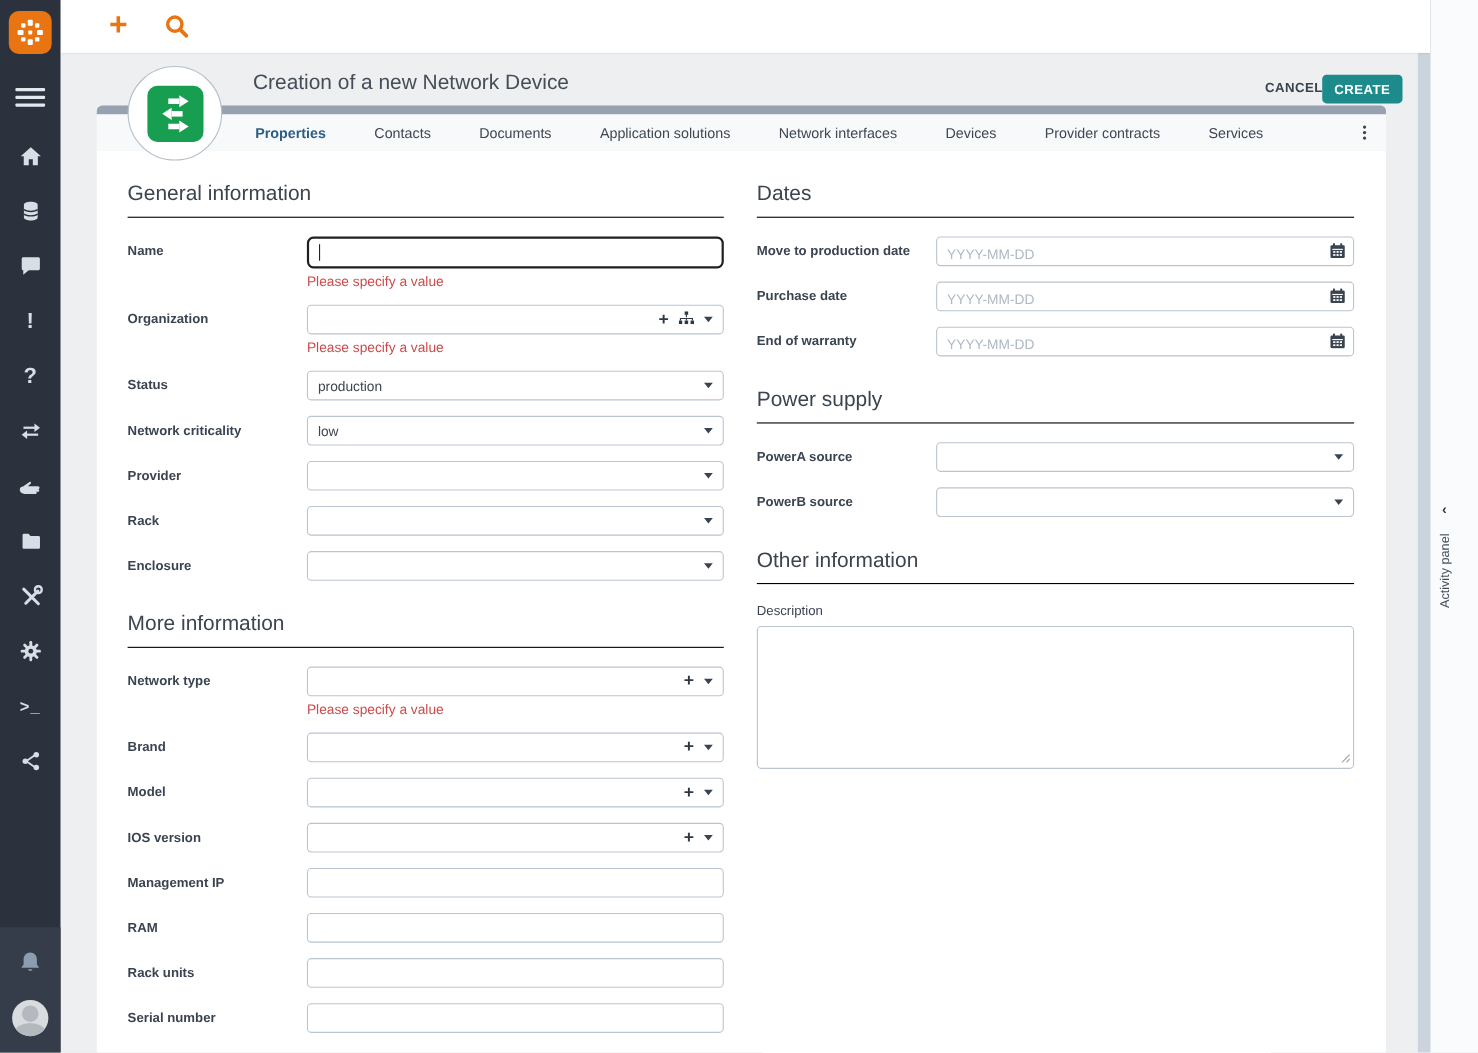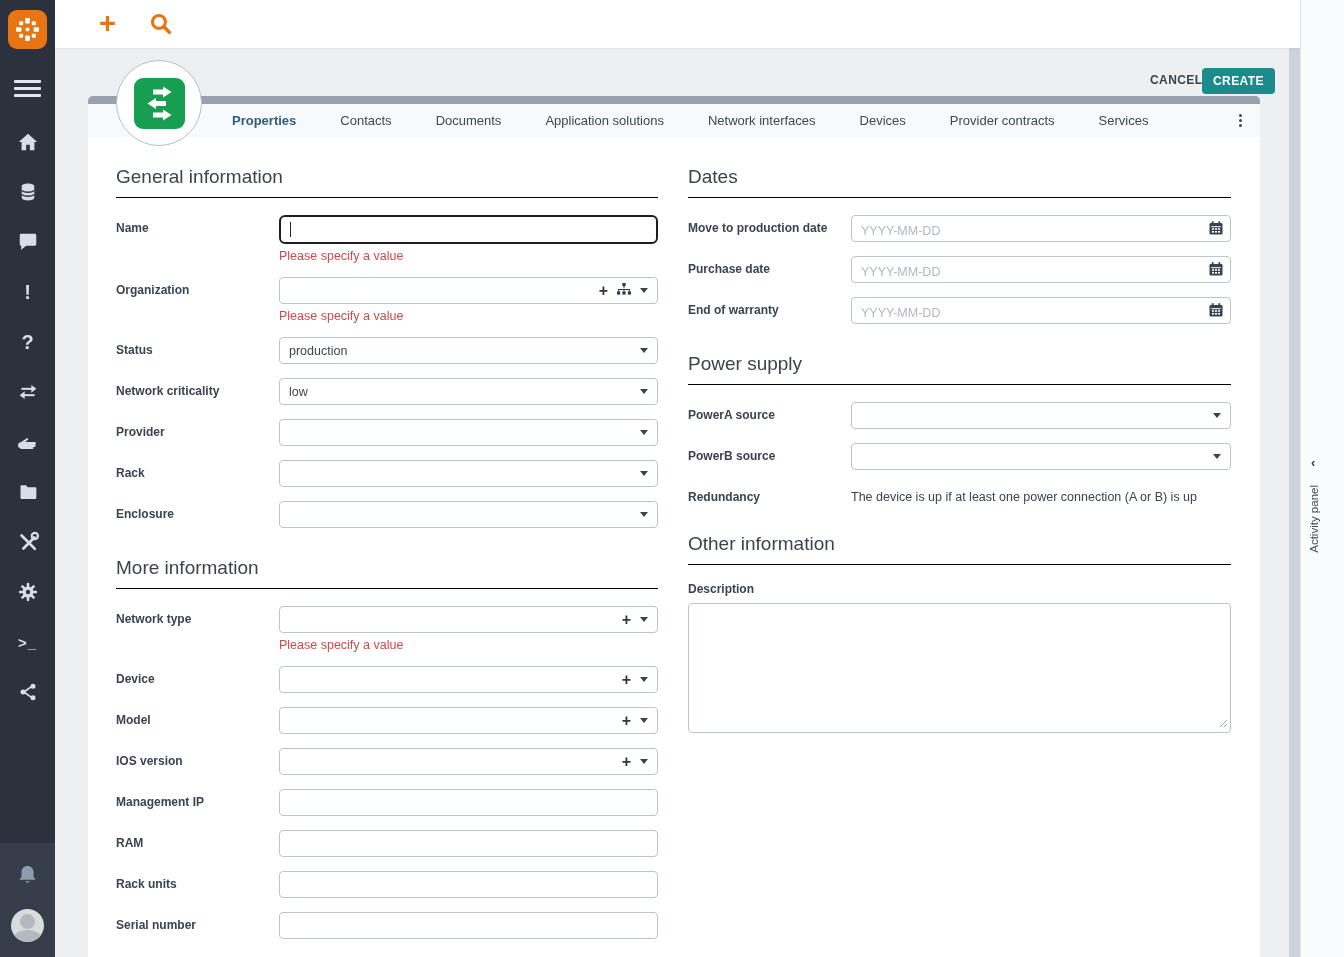--- a/index.html
+++ b/index.html
@@ -73,21 +73,21 @@
   .ferr{margin:5px 0 0 163px;font-size:12.5px;color:#cc4b4b;}
   .val{white-space:nowrap;}
 
   input.tbox{width:100%;height:27px;border:1px solid #b9c5d1;border-radius:4px;box-sizing:border-box;
              padding:4px 28px 0 9px;font-size:12.5px;color:#3f4650;font-family:inherit;outline:none;}
   input.tbox::placeholder{color:#aeb9c4;}
   .cal-ic{position:absolute;right:8px;top:6px;cursor:pointer;}
 
   .static-val{padding-top:6px;font-size:12.5px;color:#3a4450;}
 
-  .desc-label{font-size:12px;font-weight:bold;color:#3a4450;margin-bottom:7px;}
+  .desc-label{font-size:12px;font-weight:normal;color:#3a4450;margin-bottom:7px;}
   .ta-wrap{position:relative;}
   textarea.ta{width:100%;height:130px;border:1px solid #b9c5d1;border-radius:4px;box-sizing:border-box;
               resize:none;font-family:inherit;font-size:12.5px;color:#3f4650;padding:6px 9px;outline:none;}
   .ta-corner{position:absolute;right:3px;bottom:5px;pointer-events:none;}
 
   
   .scroll-strip{position:absolute;left:1289px;top:48px;width:11px;height:909px;background:#cbd4dc;z-index:8;cursor:pointer;}
   .activity{position:absolute;left:1300px;top:0;width:44px;height:957px;background:#f9fbfc;
             border-left:1px solid #e4e9ed;z-index:9;}
   .act-chevron{position:absolute;left:10px;top:455px;font-size:13px;font-weight:bold;color:#2f3842;cursor:pointer;}
@@ -214,20 +214,21 @@
   <div class="topbar">
     <span class="tb-plus">+</span>
     <span class="tb-search">
       <svg width="25" height="25" viewBox="0 0 24 24">
         <circle cx="10.5" cy="10.5" r="6.2" fill="none" stroke="#e87511" stroke-width="3"></circle>
         <line x1="15.2" y1="15.2" x2="20.5" y2="20.5" stroke="#e87511" stroke-width="3.4" stroke-linecap="round"></line>
       </svg>
     </span>
   </div>
 
+  <div class="page-title">Creation of a new Network Device</div>
   <button class="btn-cancel">CANCEL</button>
   <button class="btn-create">CREATE</button>
 
   <div class="obj-circle">
     <svg width="53" height="53" viewBox="0 0 53 53">
       <rect x="1" y="1" width="51" height="51" rx="9" fill="#189e50"></rect>
       <g fill="#ffffff">
         <rect x="20" y="12.5" width="10" height="5"></rect>
           <polygon points="30,9.5 38.5,15 30,20.5"></polygon>
         <rect x="23" y="24" width="10" height="5"></rect>
@@ -381,21 +382,21 @@
                     <span class="dd-caret"></span>
                   </span>
             </div>
               </div>
           </div>
           <div class="ferr">Please specify a value</div>
         </div>
 
         <div class="frow">
           <div class="fmain">
-            <span class="flabel">Device</span>
+            <span class="flabel">Brand</span>
             <div class="fctrl">
                 <div class="box">
               <span class="val"></span>
               <span class="right-ics">
                     <span class="plus-ic">+</span>
                     <span class="dd-caret"></span>
                   </span>
             </div>
               </div>
           </div>
@@ -579,28 +580,20 @@
             <span class="flabel">PowerB source</span>
             <div class="fctrl">
                 <div class="box">
               <span class="val"></span>
               <span class="dd-caret"></span>
             </div>
               </div>
           </div>
         </div>
 
-        <div class="frow">
-          <div class="fmain">
-            <span class="flabel">Redundancy</span>
-            <div class="fctrl">
-                <div class="static-val">The device is up if at least one power connection (A or B) is up</div>
-              </div>
-          </div>
-        </div>
 
         <h2 class="sec gap">Other information</h2>
 
         <div class="frow">
           <div class="desc-label">Description</div>
           <div class="ta-wrap">
             <textarea class="ta" style=""></textarea>
             <span class="ta-corner">
               <svg width="9" height="9" viewBox="0 0 9 9">
                   <g stroke="#9aa2aa" stroke-width="1">

